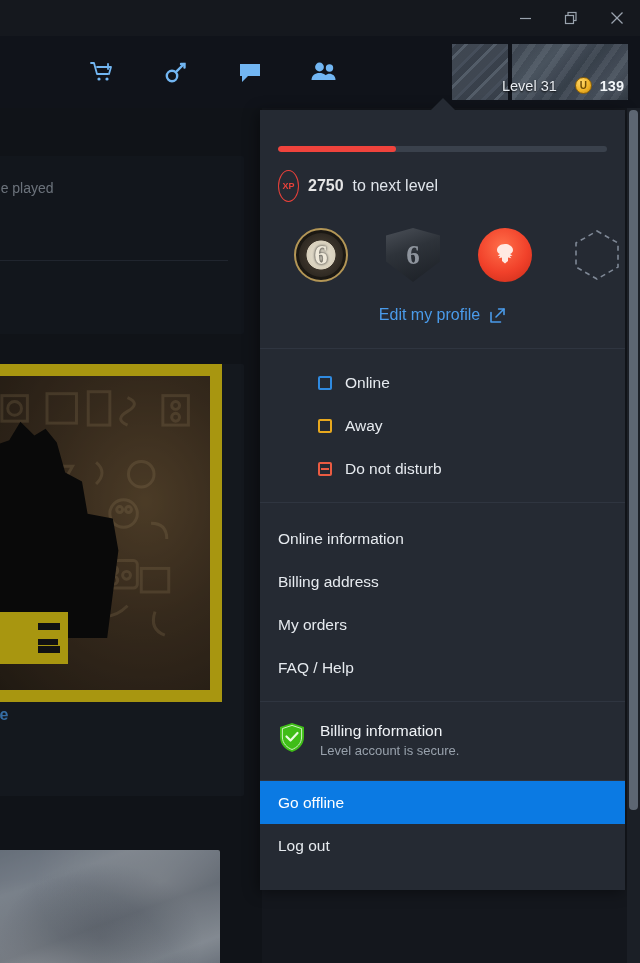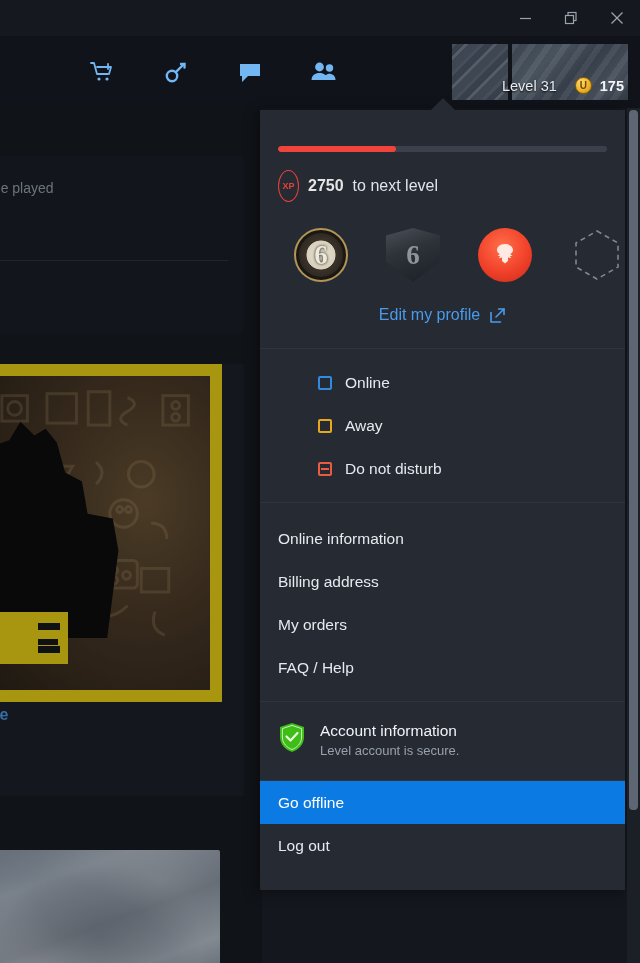--- a/index.html
+++ b/index.html
@@ -391,21 +391,21 @@
 
     </div>
 
     <div class="userchip">
       <div class="avatar"></div>
       <div class="levelbar"></div>
       <div class="levelrow">
         <span class="level-text">Level 31</span>
         <span class="coin-wrap">
           <span class="coin">U</span>
-          <span class="coin-val">175</span>
+          <span class="coin-val">139</span>
         </span>
       </div>
     </div>
   </div>
 
   <div class="bg-card" id="card-stats">
     <span class="stat-label">time played</span>
 
     <div class="stat-rule"></div>
   </div>
@@ -530,21 +530,21 @@
 
     <div class="acct">
       <span>
         <svg width="28" height="31" viewBox="0 0 28 31">
           <path d="M14 1 L26 5 v10 c0 8-6 13-12 15 C8 28 2 23 2 15 V5 z" fill="#3fbd17"></path>
           <path d="M14 3.4 L23.6 6.6 v8.4 c0 6.6-5 10.8-9.6 12.5 C9.4 25.8 4.4 21.6 4.4 15 V6.6 z" fill="none" stroke="#caf0bd" stroke-width="1"></path>
           <path d="M8.5 14.5 l4 4 l7-7.5" fill="none" stroke="#e8fbe0" stroke-width="2.2" stroke-linecap="round" stroke-linejoin="round"></path>
         </svg>
       </span>
       <span class="acct-txt">
-        <span class="acct-title">Account information</span>
+        <span class="acct-title">Billing information</span>
         <span class="acct-sub">Level account is secure.</span>
       </span>
     </div>
 
     <div class="divider"></div>
 
     <div class="action hl">Go offline</div>
     <div class="action">Log out</div>
 
   </div>

